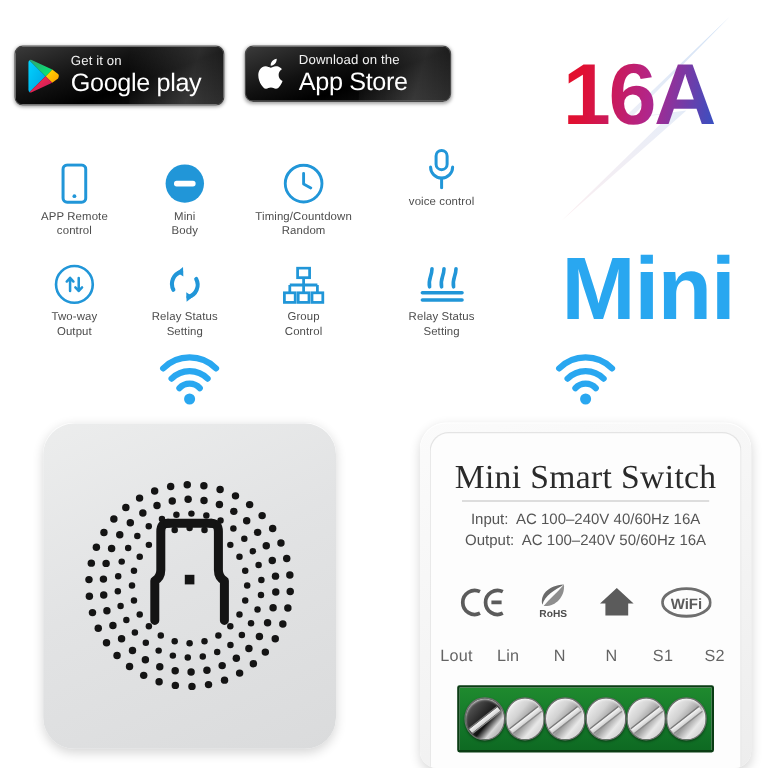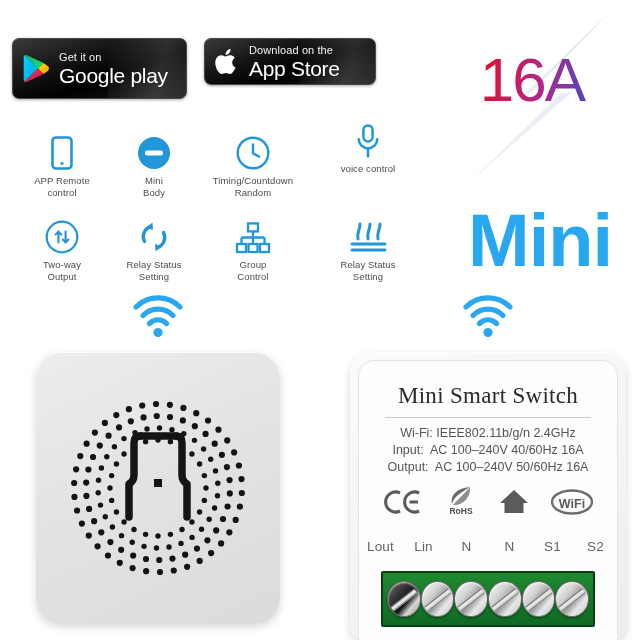--- a/index.html
+++ b/index.html
@@ -18,33 +18,33 @@
     display:flex;align-items:center;box-sizing:border-box;
     border:1px solid #4a4a4a;
     box-shadow:0 1px 3px rgba(0,0,0,.35);
     overflow:hidden;
   }
   .badge::after{
     content:"";position:absolute;top:0;right:-10%;width:55%;height:100%;
     background:linear-gradient(105deg,rgba(255,255,255,0) 0%,rgba(255,255,255,.16) 55%,rgba(255,255,255,.04) 100%);
     pointer-events:none;
   }
-  #gp-badge{left:12px;top:38px;width:175px;height:61px;padding:0 10px;}
+  #gp-badge{left:12px;top:38px;width:175px;height:50px;padding:0 10px;}
   #as-badge{left:204px;top:38px;width:172px;height:47px;padding:0 10px;}
   .badge-ico{flex:0 0 auto;margin-right:9px;display:flex;align-items:center;justify-content:center;}
   .badge-txt{display:flex;flex-direction:column;justify-content:center;line-height:1;color:#fff;}
   .badge-small{font-size:11px;letter-spacing:.1px;margin-bottom:2px;color:#f2f2f2;}
   .badge-big{font-size:21px;letter-spacing:-.3px;font-weight:400;}
 
   
   #amp-wrap{position:absolute;left:432px;top:24px;width:200px;height:110px;}
   #amp-text{
     position:absolute;left:0;top:0;width:200px;height:110px;
     display:flex;align-items:center;justify-content:center;
-    font-size:62px;font-weight:400;letter-spacing:-2px;
+    font-size:72px;font-weight:700;letter-spacing:-2px;
     font-family:"Liberation Sans", sans-serif;
     background:linear-gradient(100deg,#ee1111 0%,#e01033 28%,#b0268c 55%,#3b4fc0 80%,#2b3fb5 100%);
     -webkit-background-clip:text;background-clip:text;color:transparent;
     z-index:2;
   }
   #bolt{position:absolute;left:-10px;top:-16px;z-index:1;}
 
   
   #mini-text{
     position:absolute;left:440px;top:196px;width:200px;height:88px;
@@ -77,21 +77,21 @@
     box-shadow:0 3px 9px rgba(0,0,0,.16), inset 0 1px 0 rgba(255,255,255,.9);
     overflow:hidden;
   }
   #dev-right-inner{
     position:absolute;left:8px;top:8px;right:8px;bottom:0;
     border:1px solid #e4e4e4;border-bottom:none;border-radius:16px 16px 0 0;
     background:#fdfdfd;
   }
   #label-title{
     position:absolute;left:0;right:0;top:22px;text-align:center;
-    font-family:"Liberation Serif", serif;font-size:23px;color:#2a2a2a;letter-spacing:.3px;
+    font-family:"Liberation Serif", serif;font-size:28px;color:#2a2a2a;letter-spacing:.3px;
   }
   #label-rule{position:absolute;left:26px;right:26px;top:56px;height:1px;background:#c9c9c9;}
   #spec-block{position:absolute;left:0;right:0;top:64px;text-align:center;color:#555;}
   .spec-line{font-size:12.5px;line-height:17px;white-space:pre;}
   #cert-row{
     position:absolute;left:0;right:0;top:124px;
     display:flex;align-items:flex-end;justify-content:center;gap:22px;
   }
   #term-row{
     position:absolute;left:0;right:0;top:178px;
@@ -444,21 +444,20 @@
       <rect x="118" y="127" width="8" height="8" fill="#141414"></rect>
     </svg>
   </div>
 
   <div id="dev-right">
     <div id="dev-right-inner">
       <div id="label-title">Mini  Smart Switch</div>
       <div id="label-rule"></div>
 
       <div id="spec-block">
-        <div class="spec-line">Wi-Fi: IEEE802.11b/g/n 2.4GHz</div>
         <div class="spec-line">Input:  AC 100–240V 40/60Hz 16A</div>
         <div class="spec-line">Output:  AC 100–240V 50/60Hz 16A</div>
       </div>
 
       <div id="cert-row">
         <span>
           <svg width="40" height="26" viewBox="0 0 40 26">
             <path d="M17 4 A10 10 0 1 0 17 22" fill="none" stroke="#5b5b5b" stroke-width="3.1"></path>
             <path d="M36 4 A10 10 0 1 0 36 22" fill="none" stroke="#5b5b5b" stroke-width="3.1"></path>
             <line x1="26.5" y1="13" x2="35" y2="13" stroke="#5b5b5b" stroke-width="3.1"></line>

